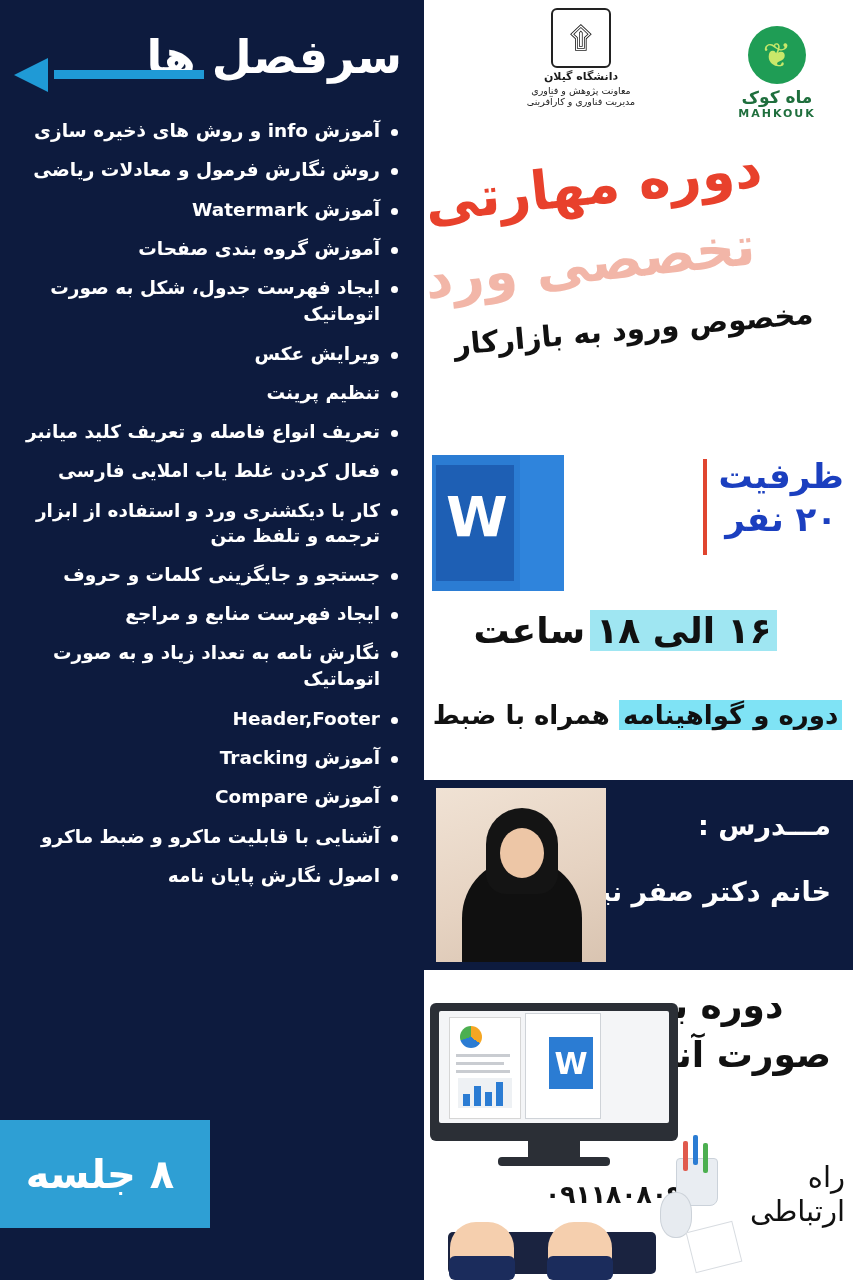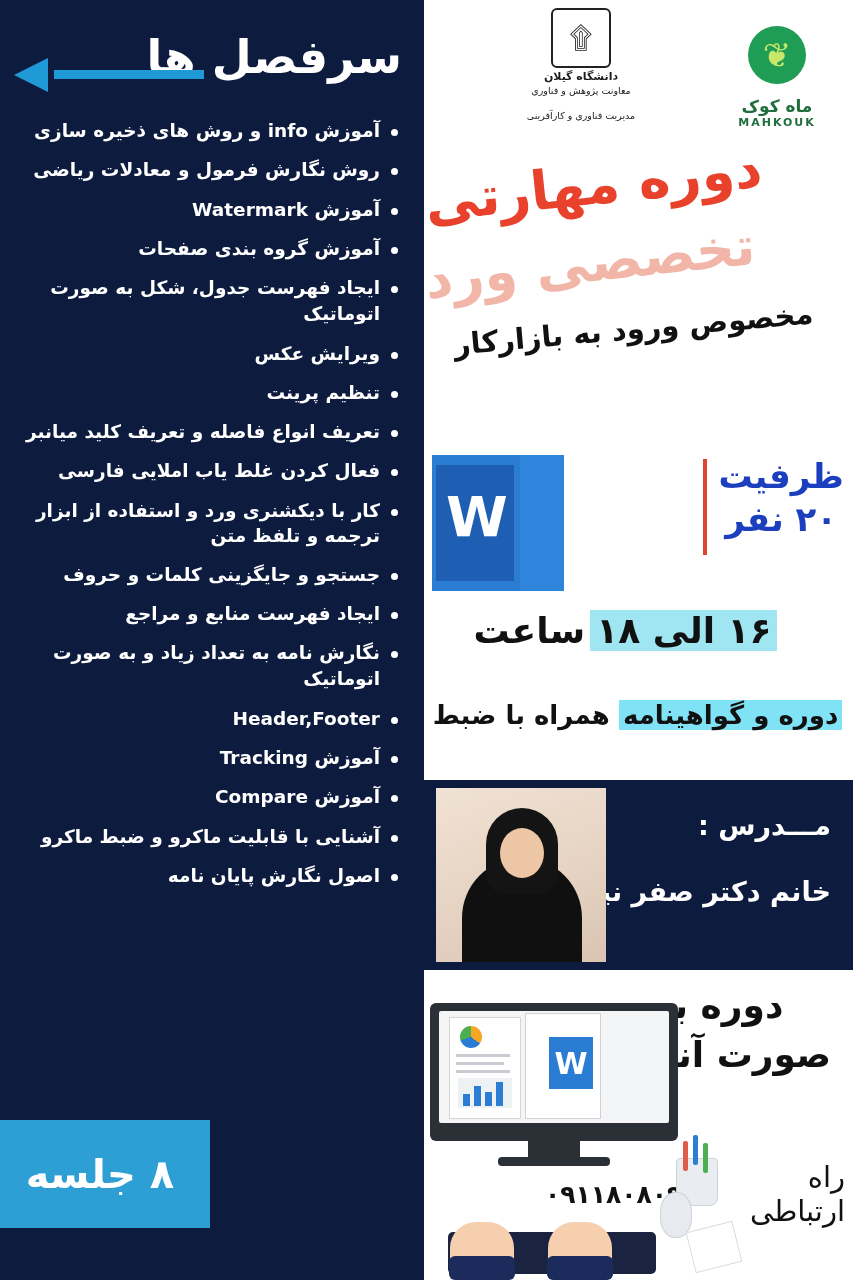--- a/index.html
+++ b/index.html
@@ -98,35 +98,35 @@
   .logo-mahkouk{
     position:absolute;top:26px;right:16px;width:120px;text-align:center;
   }
   .leaf-circle{
     width:58px;height:58px;border-radius:50%;
     background:#1f9d55;margin:0 auto;
     position:relative;
     display:flex;align-items:center;justify-content:center;
   }
   .leaf-glyph{color:#c9e86a;font-size:34px;line-height:1;}
-  .mahkouk-fa{font-size:17px;font-weight:bold;color:#1f6f3d;margin-top:12px;}
+  .mahkouk-fa{font-size:17px;font-weight:bold;color:#1f6f3d;margin-top:3px;}
   .mahkouk-en{font-size:11px;font-weight:bold;color:#1f6f3d;letter-spacing:2px;}
 
   .logo-uni{
     position:absolute;top:8px;left:92px;width:130px;text-align:center;color:#1a1a1a;
   }
   .uni-emblem{
     width:56px;height:56px;margin:0 auto 2px;
     border:2px solid #222;border-radius:6px;
     display:flex;align-items:center;justify-content:center;
     font-size:30px;line-height:1;
   }
   .uni-l1{font-size:11px;font-weight:bold;}
   .uni-l2{font-size:9.5px;margin-top:2px;}
-  .uni-l3{font-size:9.5px;margin-top:14px;}
+  .uni-l3{font-size:9.5px;margin-top:0;}
 
   .title-block{position:absolute;top:150px;right:0;width:429px;text-align:left;direction:rtl;}
   .t1{
     font-size:54px;font-weight:bold;color:#e8412c;
     transform:rotate(-6deg);
     margin:0 16px 0 0;
     letter-spacing:-1px;
   }
   .t2{
     font-size:54px;font-weight:bold;color:#f2b6a8;

